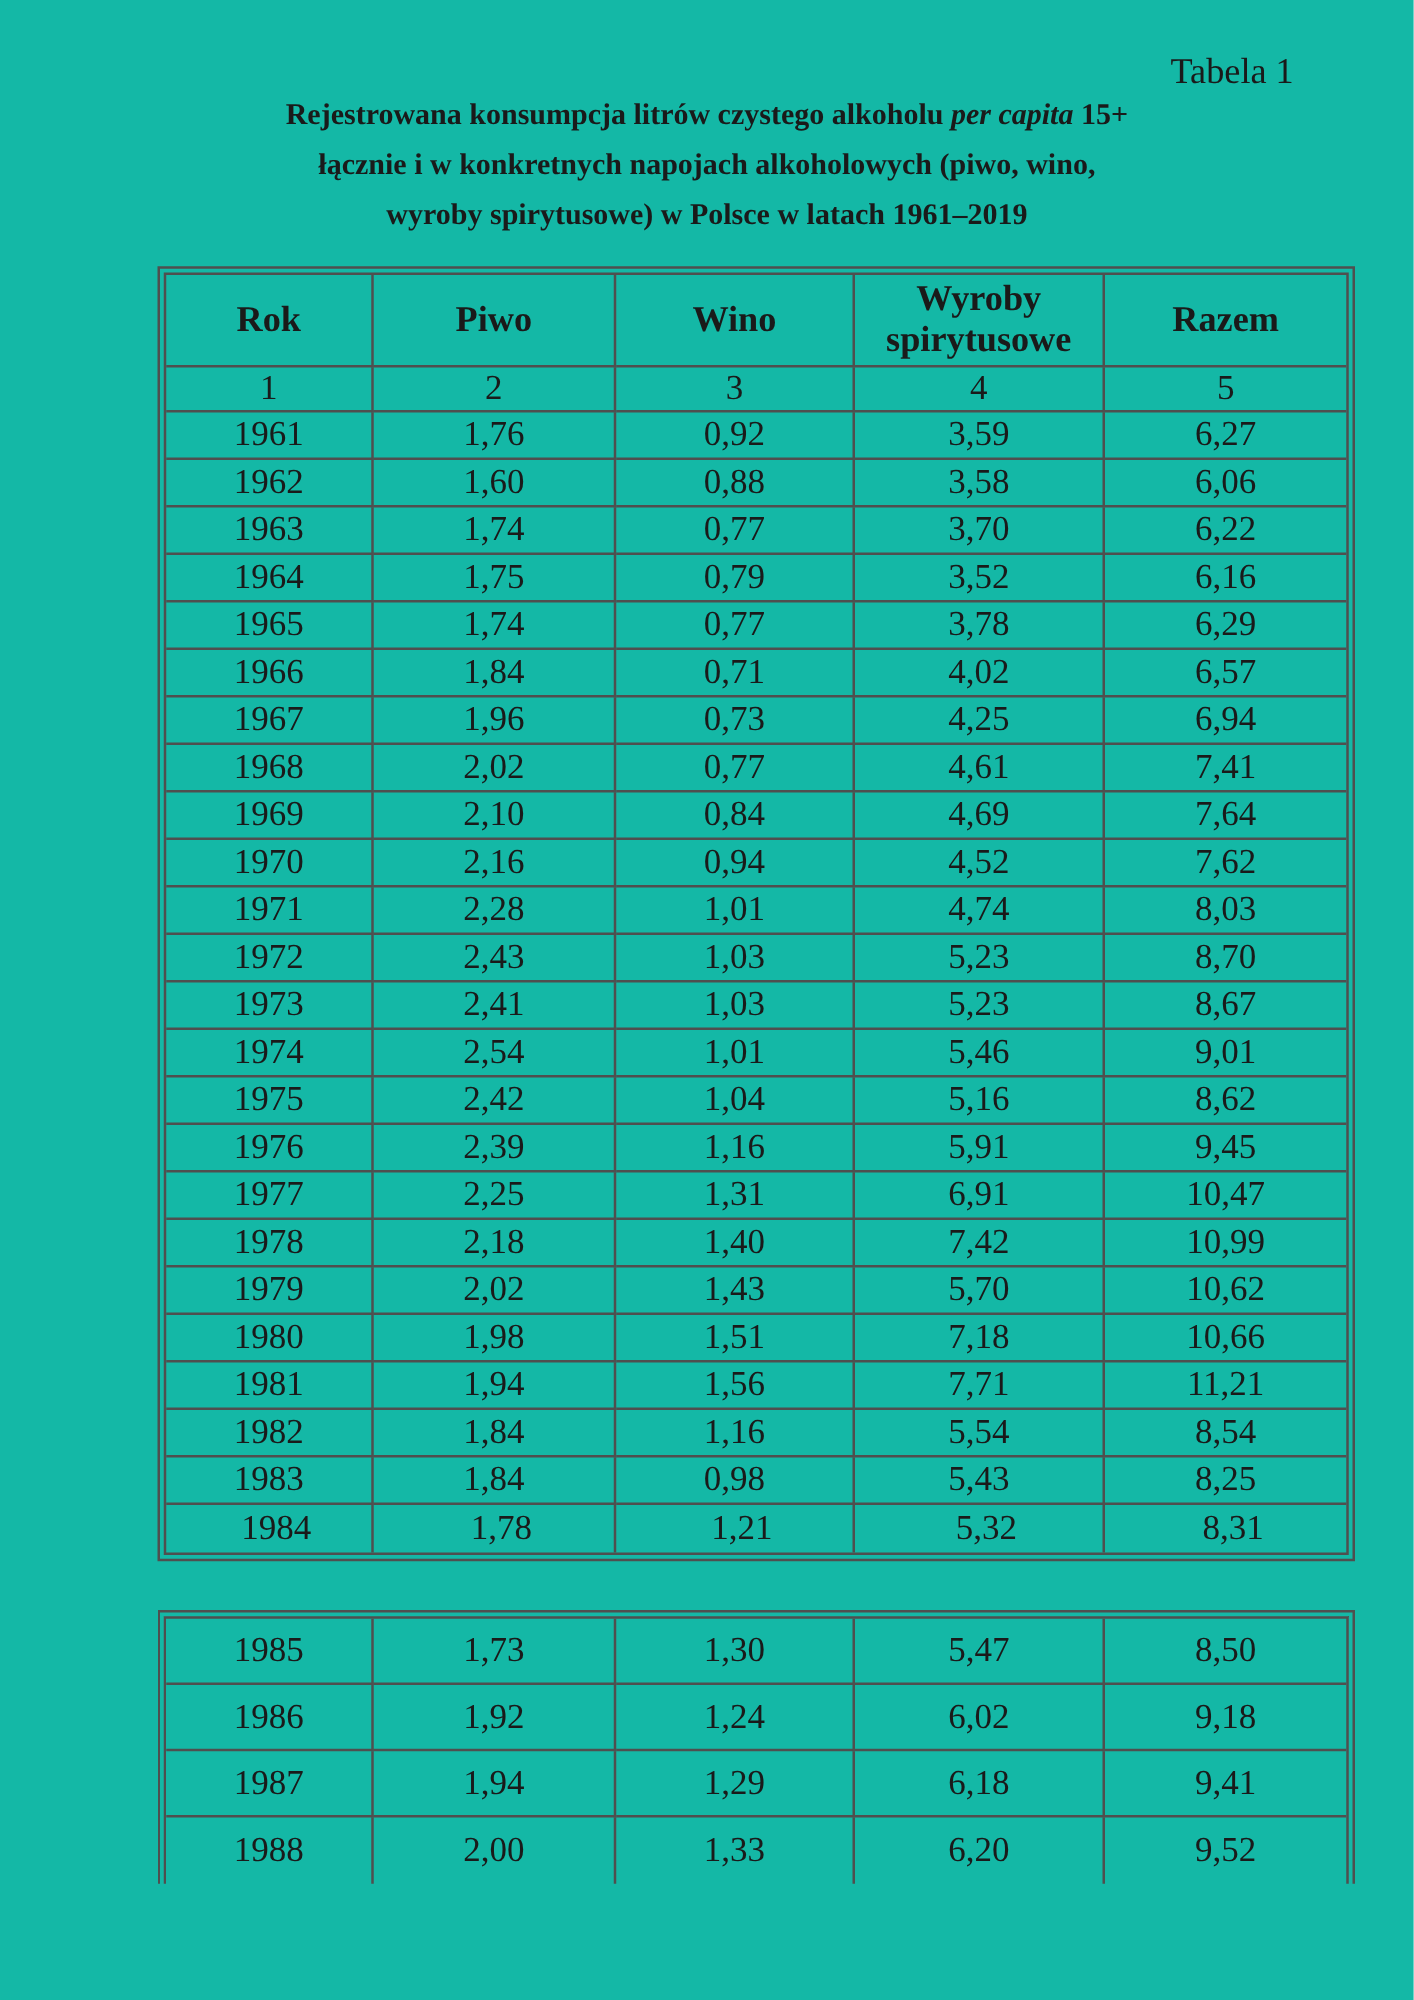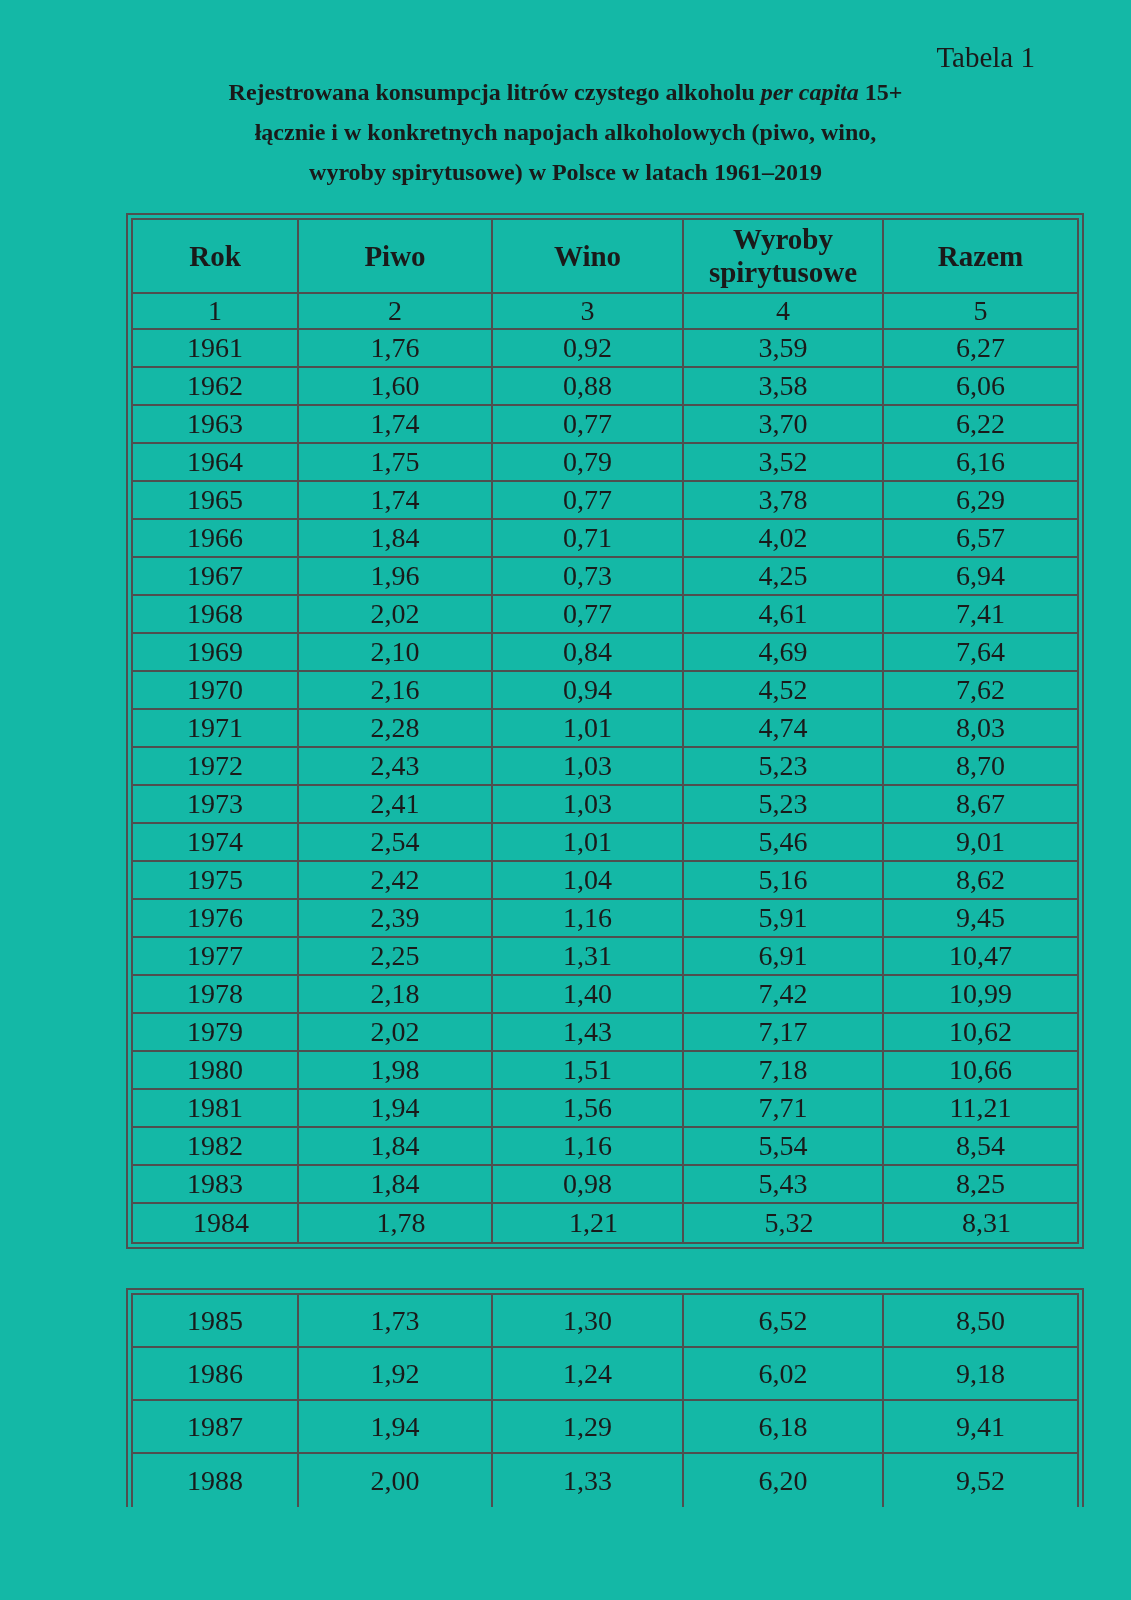--- a/index.html
+++ b/index.html
@@ -228,21 +228,21 @@
           <td>1978</td>
           <td>2,18</td>
           <td>1,40</td>
           <td>7,42</td>
           <td>10,99</td>
         </tr>
         <tr>
           <td>1979</td>
           <td>2,02</td>
           <td>1,43</td>
-          <td>7,17</td>
+          <td>5,70</td>
           <td>10,62</td>
         </tr>
         <tr>
           <td>1980</td>
           <td>1,98</td>
           <td>1,51</td>
           <td>7,18</td>
           <td>10,66</td>
         </tr>
         <tr>
@@ -282,21 +282,21 @@
         <col style="width:194px">
         <col style="width:191px">
         <col style="width:200px">
         <col style="width:193px">
     </colgroup>
     <tbody id="tbody2">
         <tr>
           <td>1985</td>
           <td>1,73</td>
           <td>1,30</td>
-          <td>6,52</td>
+          <td>5,47</td>
           <td>8,50</td>
         </tr>
         <tr>
           <td>1986</td>
           <td>1,92</td>
           <td>1,24</td>
           <td>6,02</td>
           <td>9,18</td>
         </tr>
         <tr>

